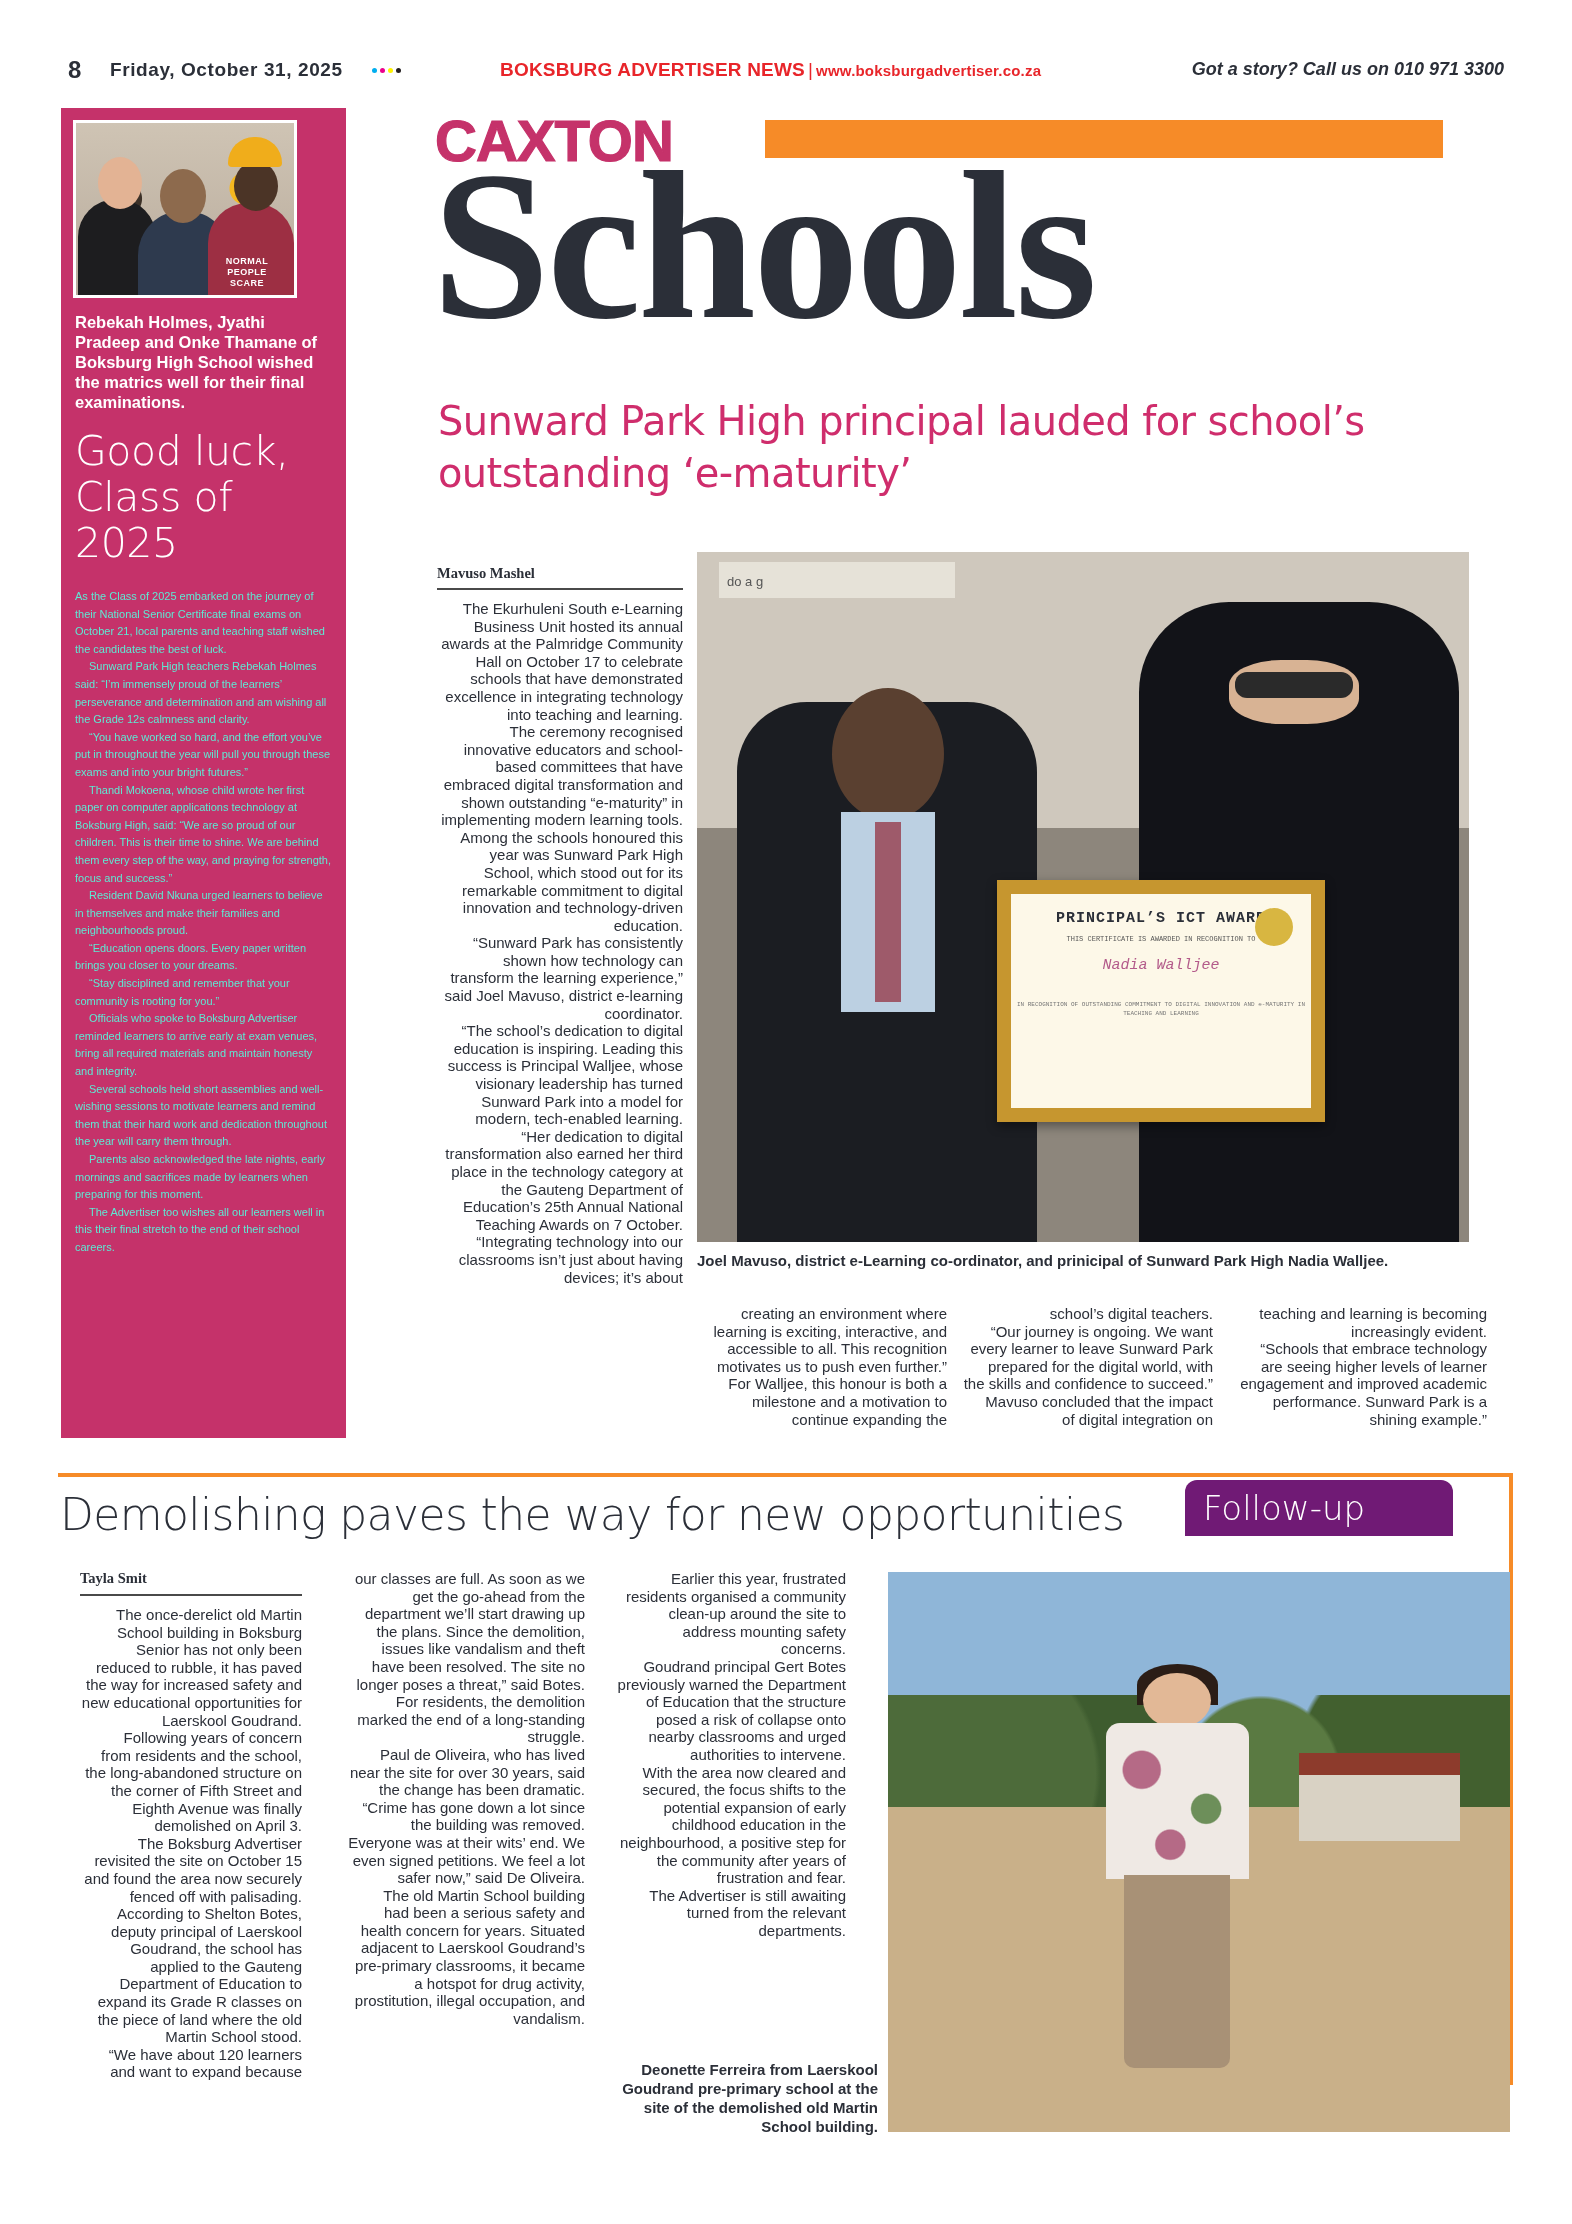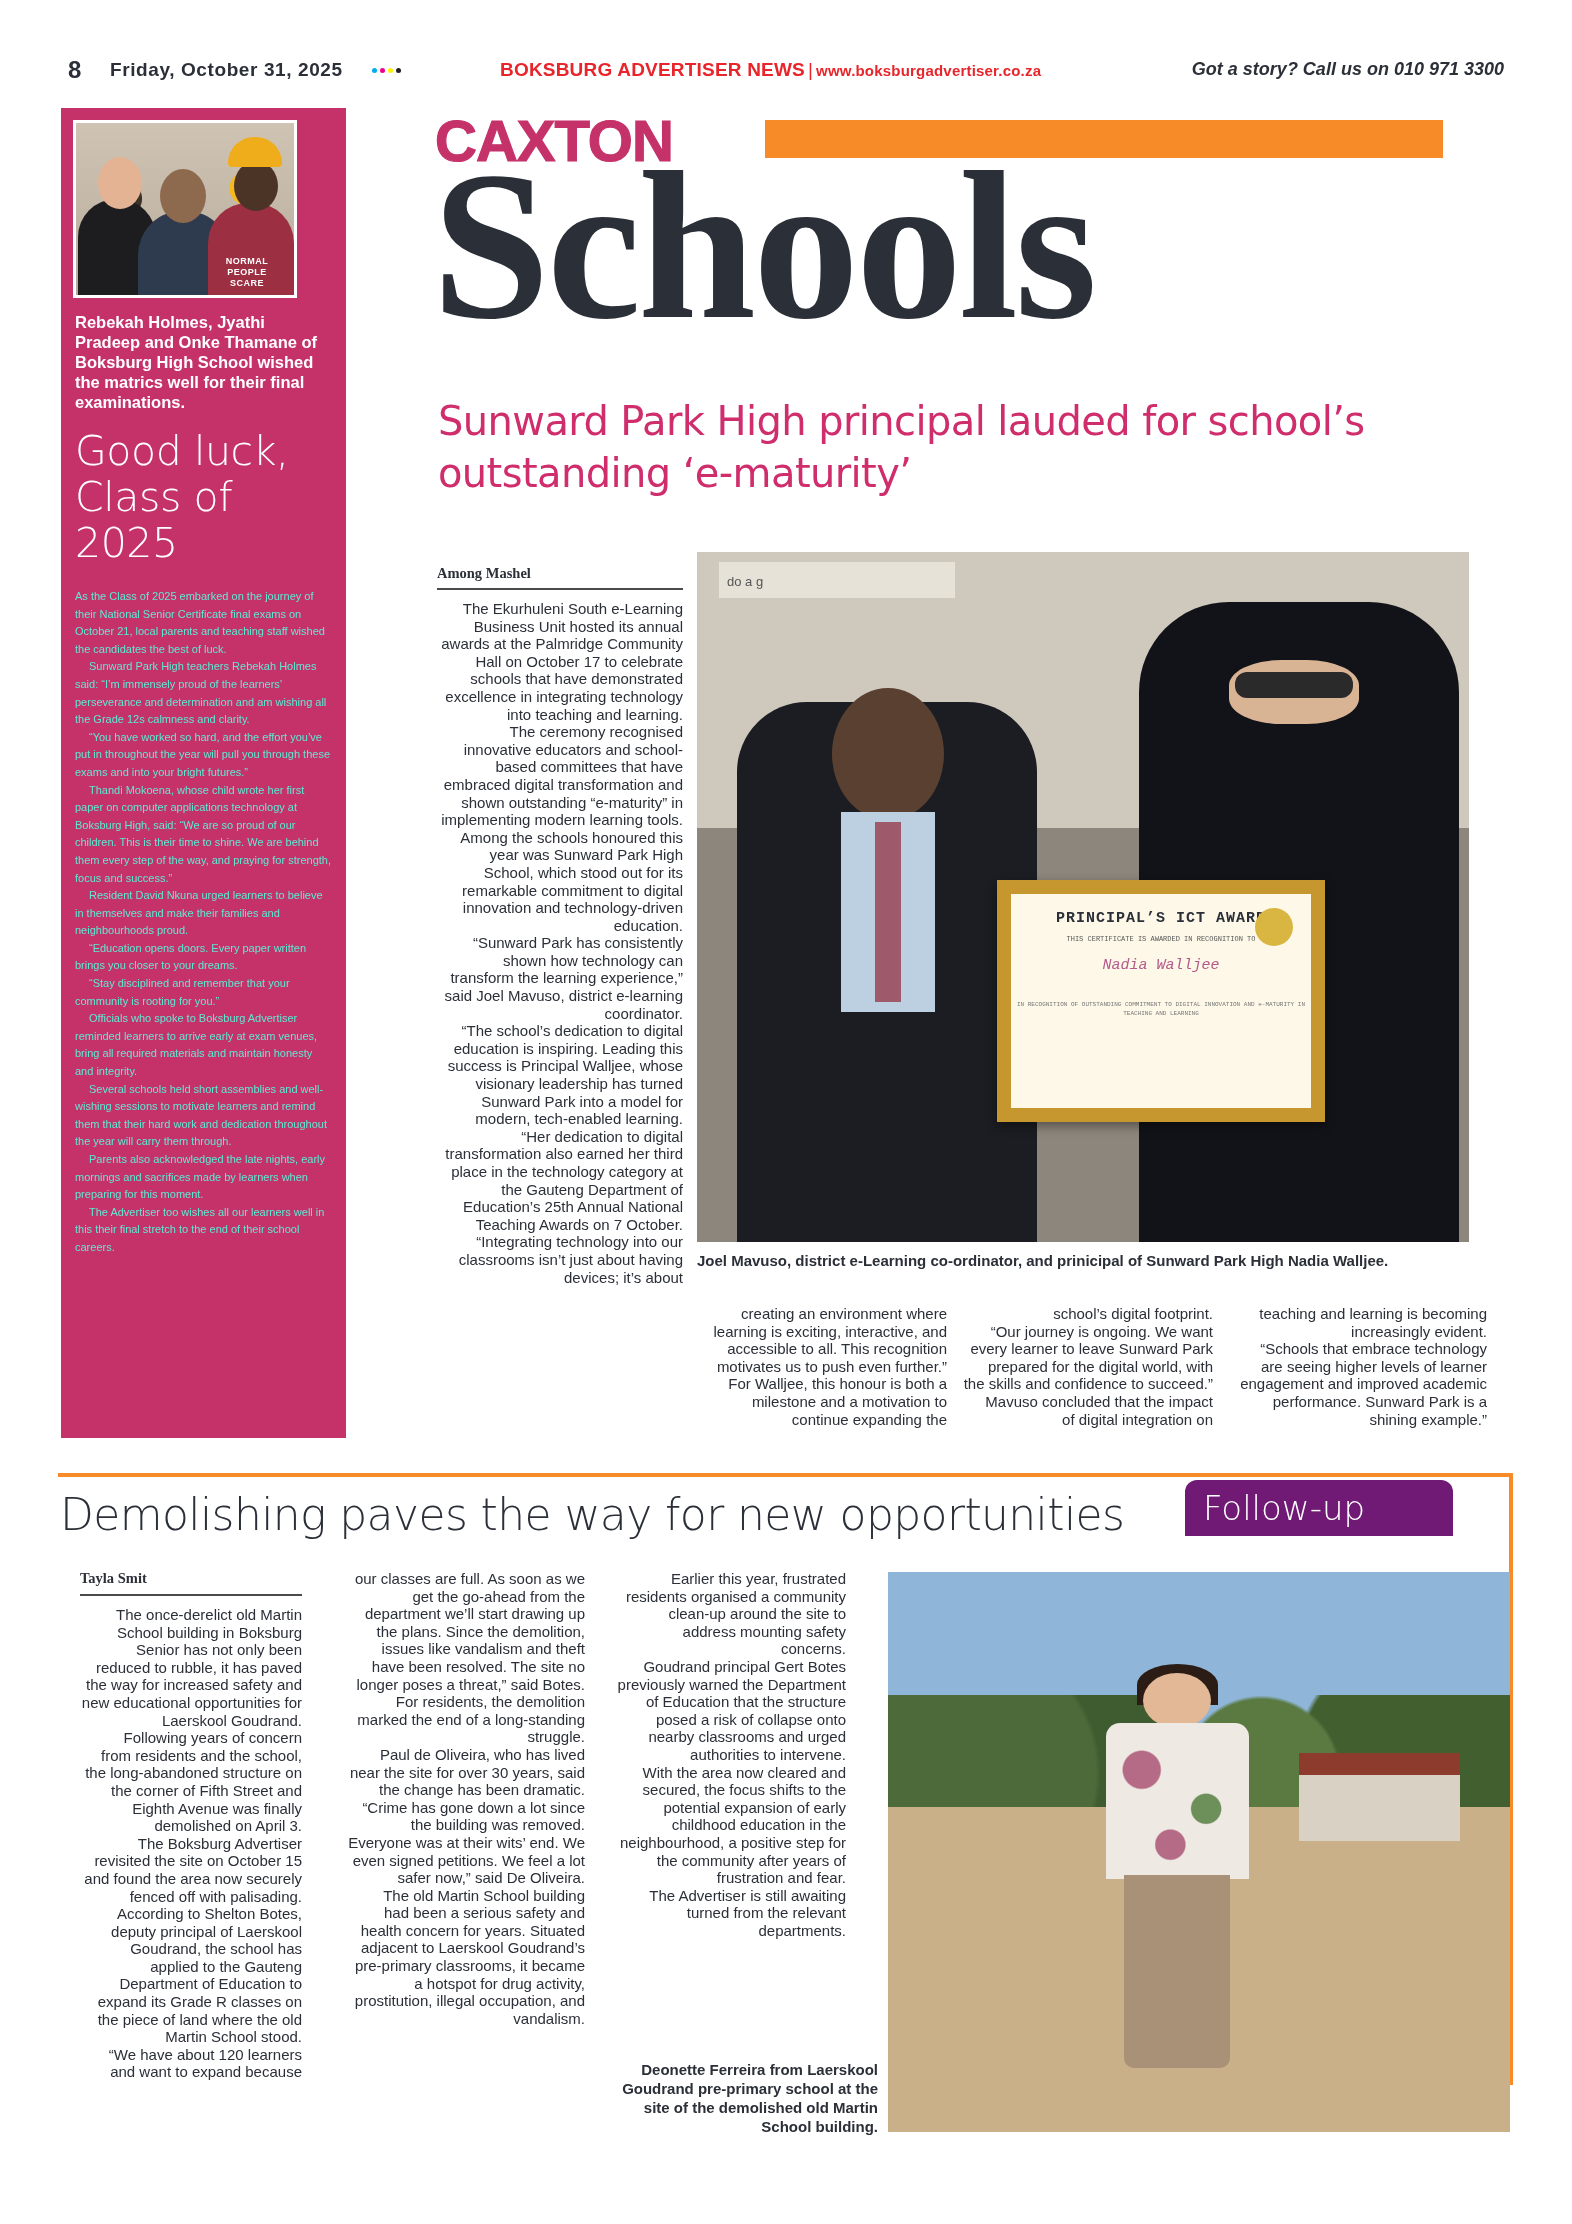--- a/index.html
+++ b/index.html
@@ -248,21 +248,21 @@
       <p>Parents also acknowledged the late nights, early mornings and sacrifices made by learners when preparing for this moment.</p>
       <p>The Advertiser too wishes all our learners well in this their final stretch to the end of their school careers.</p>
     </div>
 </div>
 
 <div class="caxton">CAXTON</div>
 <div class="caxton-bar"></div>
 <div class="schools">Schools</div>
 <div class="sub-head">Sunward Park High principal lauded for school’s outstanding ‘e-maturity’</div>
 
-<div class="byline" style="left:437px; top:565px;">Among Mashel</div>
+<div class="byline" style="left:437px; top:565px;">Mavuso Mashel</div>
 <div class="byline-rule" style="left:437px; top:588px; width:246px;"></div>
 <div class="col" style="left:437px; top:600px; width:246px;" id="ta-c1">
     <p class="first">The Ekurhuleni South e-Learning Business Unit hosted its annual awards at the Palmridge Community Hall on October 17 to celebrate schools that have demonstrated excellence in integrating technology into teaching and learning.</p>
     <p>The ceremony recognised innovative educators and school-based committees that have embraced digital transformation and shown outstanding “e-maturity” in implementing modern learning tools.</p>
     <p>Among the schools honoured this year was Sunward Park High School, which stood out for its remarkable commitment to digital innovation and technology-driven education.</p>
     <p>“Sunward Park has consistently shown how technology can transform the learning experience,” said Joel Mavuso, district e-learning coordinator.</p>
     <p>“The school’s dedication to digital education is inspiring. Leading this success is Principal Walljee, whose visionary leadership has turned Sunward Park into a model for modern, tech-enabled learning.</p>
     <p>“Her dedication to digital transformation also earned her third place in the technology category at the Gauteng Department of Education’s 25th Annual National Teaching Awards on 7 October.</p>
     <p>“Integrating technology into our classrooms isn’t just about having devices; it’s about</p>
   </div>
@@ -290,21 +290,21 @@
     <div class="t4">IN RECOGNITION OF OUTSTANDING COMMITMENT TO DIGITAL INNOVATION AND e-MATURITY IN TEACHING AND LEARNING</div>
   </div>
 </div>
 <div class="photo-caption">Joel Mavuso, district e-Learning co-ordinator, and prinicipal of Sunward Park High Nadia Walljee.</div>
 
 <div class="col" style="left:697px; top:1305px; width:250px;" id="ta-c2">
     <p class="first">creating an environment where learning is exciting, interactive, and accessible to all. This recognition motivates us to push even further.”</p>
     <p>For Walljee, this honour is both a milestone and a motivation to continue expanding the</p>
   </div>
 <div class="col" style="left:963px; top:1305px; width:250px;" id="ta-c3">
-    <p class="first">school’s digital footprint.</p>
+    <p class="first">school’s digital teachers.</p>
     <p>“Our journey is ongoing. We want every learner to leave Sunward Park prepared for the digital world, with the skills and confidence to succeed.”</p>
     <p>Mavuso concluded that the impact of digital integration on</p>
   </div>
 <div class="col" style="left:1229px; top:1305px; width:258px;" id="ta-c4">
     <p class="first">teaching and learning is becoming increasingly evident.</p>
     <p>“Schools that embrace technology are seeing higher levels of learner engagement and improved academic performance. Sunward Park is a shining example.”</p>
   </div>
 
 <div class="sect-rule"></div>
 <div class="sect-rule-r"></div>

